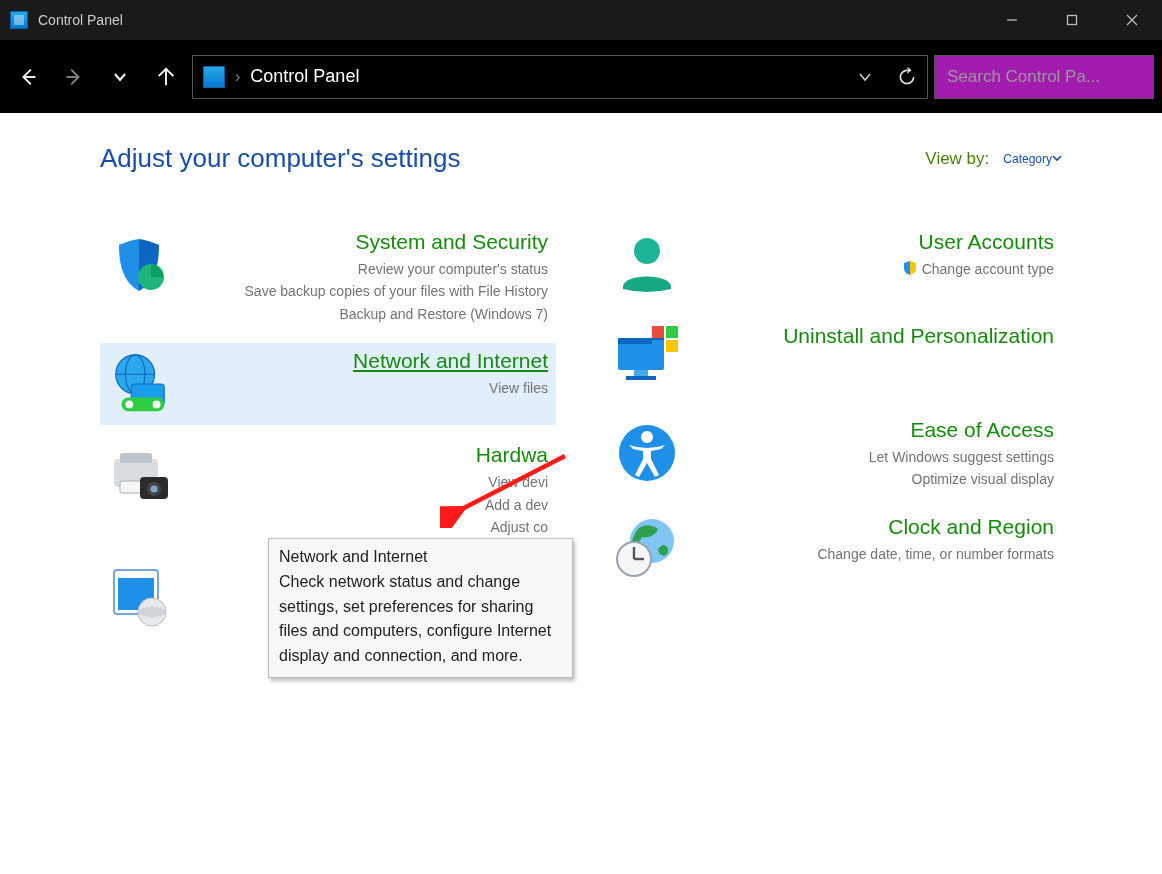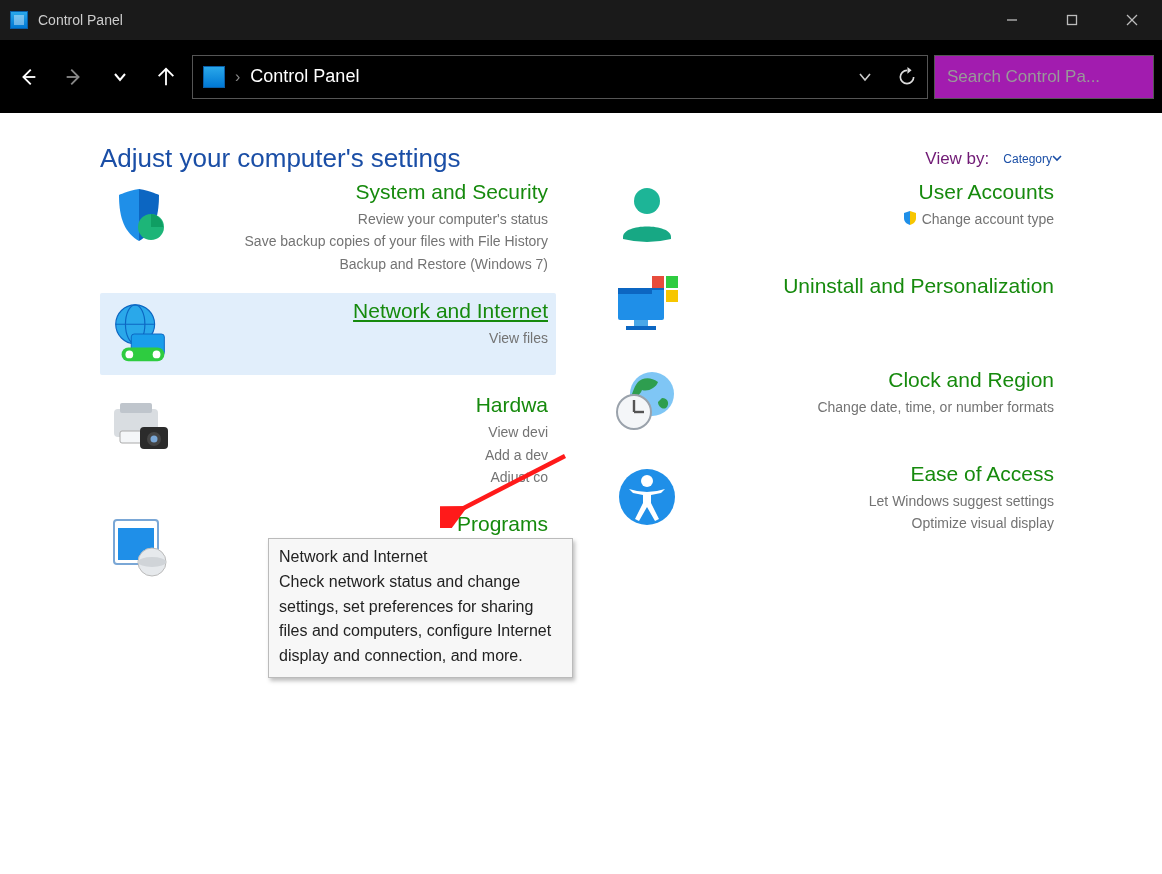--- a/index.html
+++ b/index.html
@@ -50,24 +50,24 @@
     width: 220px; height: 44px; border:1px solid #555; background:#a21caf;
     display:flex; align-items:center; padding:0 12px; color:#999; gap:10px;
   }
   .searchbox input {
     flex:1; background:transparent; border:none; outline:none; color:#ccc; font-size:17px;
   }
   .searchbox input::placeholder { color:#999; }
 
   
   .content { position:relative; padding: 30px 100px 0 100px; background:#fff; height: calc(874px - 113px); }
-  .header-row { display:flex; align-items:center; }
+  .header-row { display:flex; align-items:center; margin-bottom: 50px; }
   .page-heading { color:#1a4ea6; font-size: 26px; font-weight:400; }
   .header-row .grow { flex:1; }
-  .viewby-label { color:#701a75; font-size:17px; margin-right: 14px; }
+  .viewby-label { color:#4d7c0f; font-size:17px; margin-right: 14px; }
   .viewby-value { color:#1a4ea6; font-size:12px; display:inline-flex; align-items:center; }
 
   .columns { display:flex; gap: 50px; }
   .col { width: 480px; }
   .category {
     display:flex; padding: 6px 8px 6px 6px; border-radius:2px;
     margin-bottom: 12px; position:relative;
   }
   .category .cat-icon {
     width: 70px; height: 70px; flex-shrink:0; margin-right: 12px;
@@ -304,47 +304,47 @@
             <rect x="54" y="16" width="12" height="12" fill="#f7c600"></rect>
           </svg>
         </div>
         <div class="cat-body">
           <a class="cat-title">Uninstall and Personalization</a>
         </div>
       </div>
 
       <div class="category">
         <div class="cat-icon">
+          <svg width="64" height="64" viewBox="0 0 64 64">
+            <circle cx="32" cy="32" r="28" fill="#1f8fe8"></circle>
+            <circle cx="32" cy="16" r="6" fill="#fff"></circle>
+            <path d="M14 24 Q32 30 50 24 L46 28 L36 30 L36 38 L44 54 L40 56 L32 42 L24 56 L20 54 L28 38 L28 30 L18 28 Z" fill="#fff"></path>
+          </svg>
+        </div>
+        <div class="cat-body">
+          <a class="cat-title">Ease of Access</a>
+          <a class="sublink">Let Windows suggest settings</a>
+          <a class="sublink">Optimize visual display</a>
+        </div>
+      </div>
+
+      <div class="category">
+        <div class="cat-icon">
           <svg width="70" height="70" viewBox="0 0 70 70">
             <circle cx="40" cy="26" r="22" fill="#7fc6f5"></circle>
             <path d="M26 14 C30 10 38 8 46 14 C44 20 36 24 30 22 C28 28 22 30 20 26 C22 20 24 16 26 14 Z" fill="#2e9e4f"></path>
             <path d="M50 30 C56 30 58 36 54 40 C50 42 46 38 46 34 Z" fill="#2e9e4f"></path>
             <circle cx="22" cy="44" r="17" fill="#f4f6f8" stroke="#9aa2ab" stroke-width="2"></circle>
             <line x1="22" y1="44" x2="22" y2="32" stroke="#555" stroke-width="2.4"></line>
             <line x1="22" y1="44" x2="32" y2="44" stroke="#555" stroke-width="2.4"></line>
           </svg>
         </div>
         <div class="cat-body">
           <a class="cat-title">Clock and Region</a>
           <a class="sublink">Change date, time, or number formats</a>
-        </div>
-      </div>
-
-      <div class="category">
-        <div class="cat-icon">
-          <svg width="64" height="64" viewBox="0 0 64 64">
-            <circle cx="32" cy="32" r="28" fill="#1f8fe8"></circle>
-            <circle cx="32" cy="16" r="6" fill="#fff"></circle>
-            <path d="M14 24 Q32 30 50 24 L46 28 L36 30 L36 38 L44 54 L40 56 L32 42 L24 56 L20 54 L28 38 L28 30 L18 28 Z" fill="#fff"></path>
-          </svg>
-        </div>
-        <div class="cat-body">
-          <a class="cat-title">Ease of Access</a>
-          <a class="sublink">Let Windows suggest settings</a>
-          <a class="sublink">Optimize visual display</a>
         </div>
       </div>
 
     </div>
   </div>
 
   <div class="tooltip">
     <div>Network and Internet</div>
     <div>Check network status and change settings, set preferences for sharing files and computers, configure Internet display and connection, and more.</div>
   </div>

